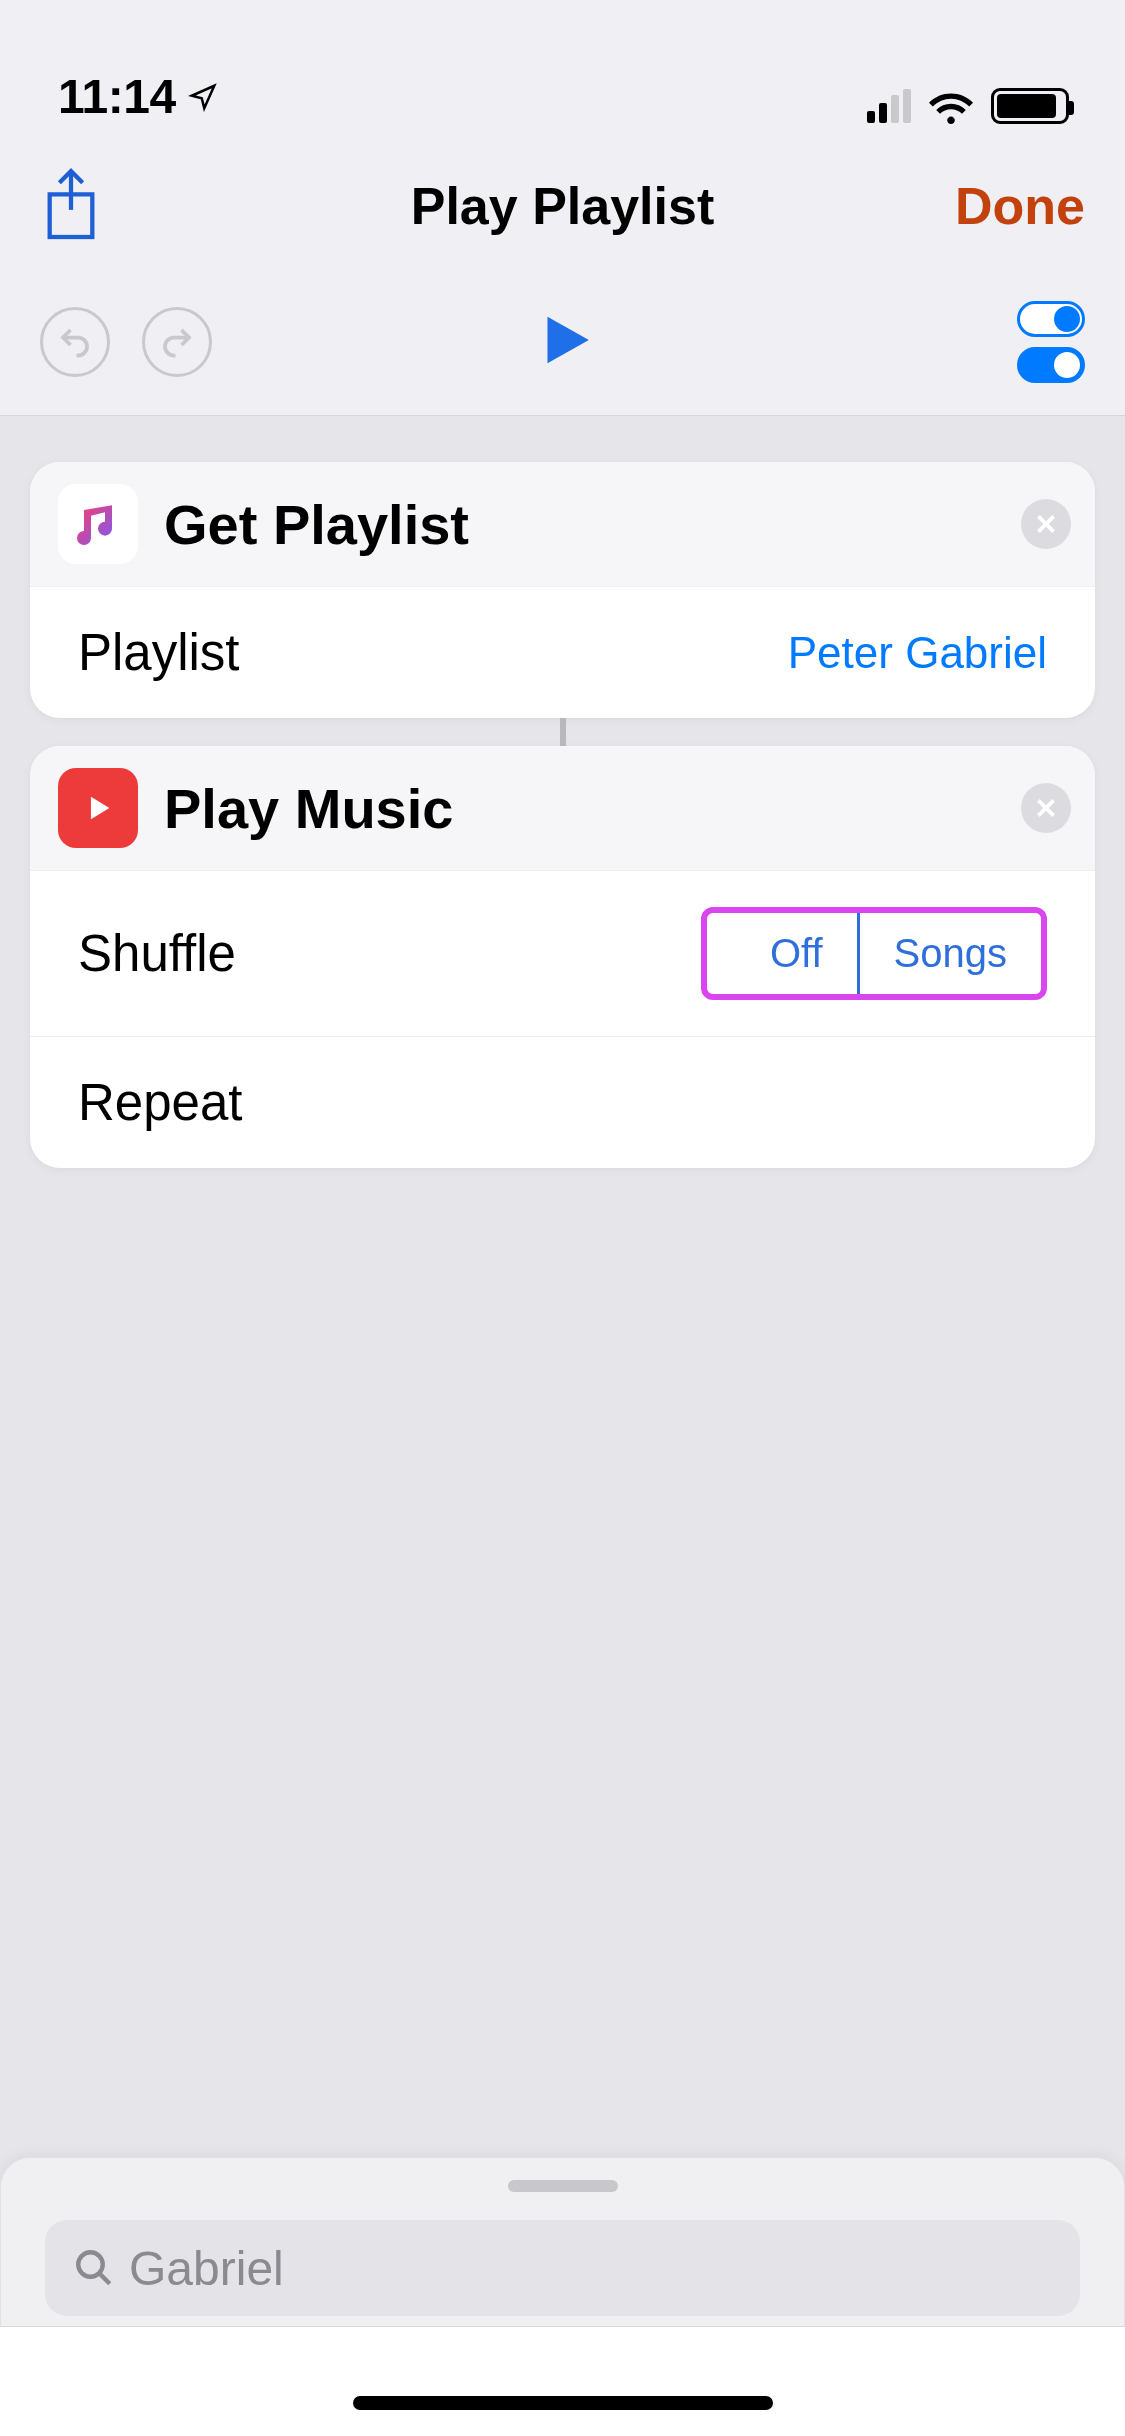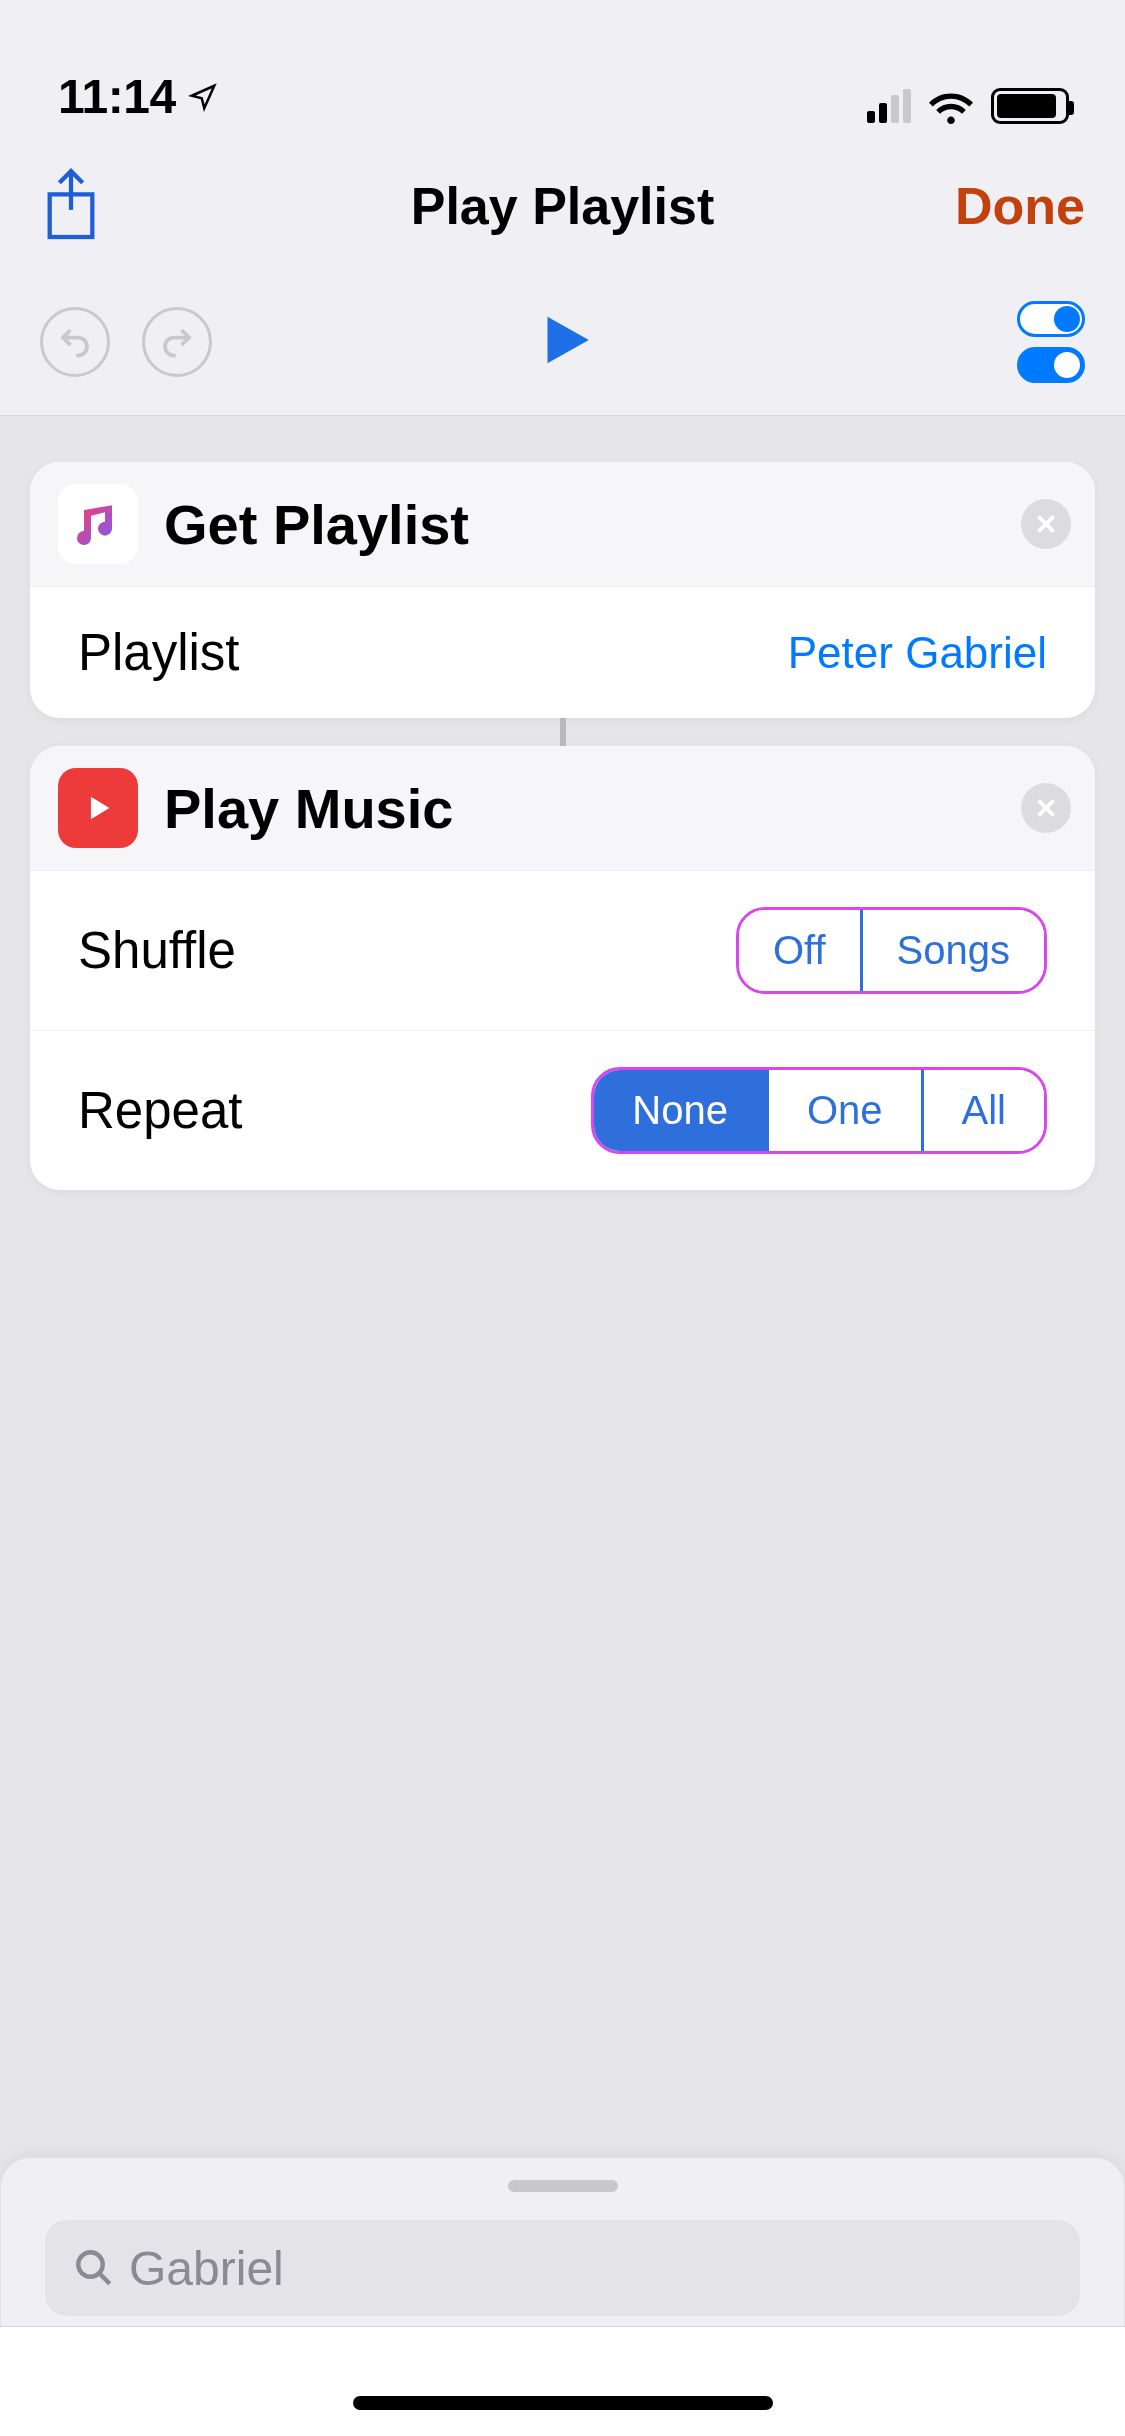--- a/index.html
+++ b/index.html
@@ -44,21 +44,21 @@
 .card + .connector { display:flex; justify-content:center; }
 .connector .line { width: 6px; height: 28px; background:#b8b8bd; }
 .card-header { background:#f6f6f8; display:flex; align-items:center; padding: 22px 28px; gap: 26px; position:relative; }
 .action-icon { width: 80px; height: 80px; border-radius: 18px; display:flex; align-items:center; justify-content:center; background:#fff; }
 .action-title { font-size: 56px; font-weight: 700; }
 .close-btn { position:absolute; right:24px; top:50%; transform:translateY(-50%); width:50px; height:50px; border-radius:50%; background:#dcdce0; display:flex; align-items:center; justify-content:center; }
 .card-row { display:flex; align-items:center; justify-content:space-between; padding: 36px 48px; border-top:1px solid #efeff2; }
 .row-label { font-size: 51px; font-weight: 400; }
 .row-value-link { font-size: 44px; color:#007aff; font-weight: 400; }
 
-.seg { display:flex; border:3px solid #d946ef; border-radius: 29px; overflow:hidden; }
+.seg { display:flex; border:6px solid #d946ef; border-radius: 12px; overflow:hidden;padding-left:29px; }
 .seg button { background:#fff; border:none; font-size:40px; color:#2f6fdb; font-family:inherit; padding: 18px 34px; }
 .seg button + button { border-left:3px solid #2f6fdb; }
 .seg button.sel { background:#2f6fdb; color:#fff; }
 .seg.three button { padding: 18px 38px; }
 
 
 .sheet { position:absolute; left:0; right:0; bottom:0; background:#f0f0f3; border-top-left-radius: 30px; border-top-right-radius: 30px; padding: 22px 44px 120px 44px; box-shadow: 0 -2px 16px rgba(0,0,0,.06); border:1px solid #e2e2e6; border-bottom:none; }
 .grabber { width:110px; height:12px; background:#c7c7cc; border-radius:6px; margin: 0 auto 28px auto; }
 .search { background:#e3e3e8; border-radius: 22px; height: 96px; display:flex; align-items:center; padding: 0 28px; gap: 14px; }
 .search svg { flex-shrink:0; }
@@ -188,25 +188,20 @@
       </div>
       <div class="card-row">
         <div class="row-label">Shuffle</div>
         <div class="seg">
           <button>Off</button>
           <button>Songs</button>
         </div>
       </div>
       <div class="card-row">
         <div class="row-label">Repeat</div>
-        <div class="seg three">
-          <button class="sel">None</button>
-          <button>One</button>
-          <button>All</button>
-        </div>
       </div>
     </div>
 
   </div>
 
   <div class="sheet">
     <div class="grabber"></div>
     <div class="search">
       <svg width="42" height="42" viewBox="0 0 24 24" fill="none" stroke="#8a8a90" stroke-width="2.5">
           <circle cx="10" cy="10" r="7"></circle>

